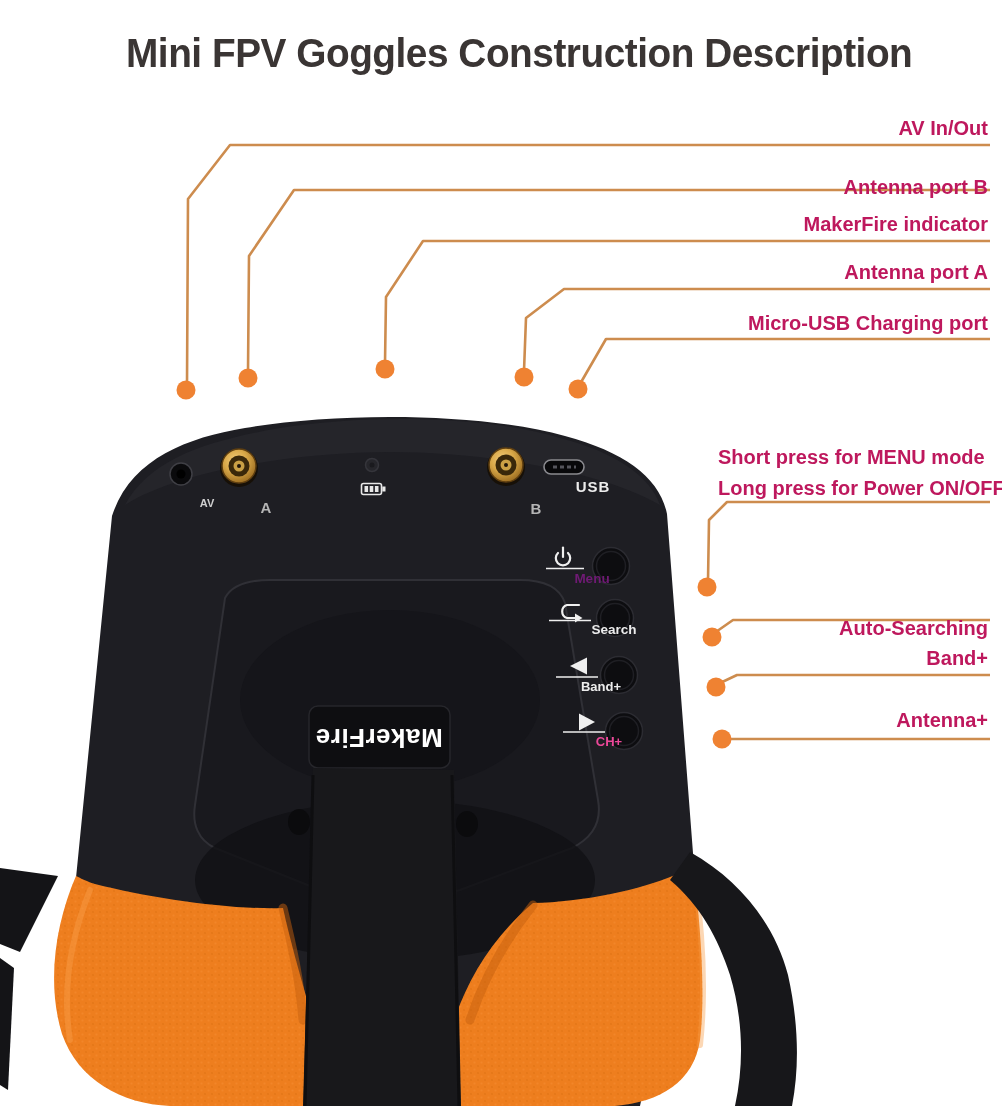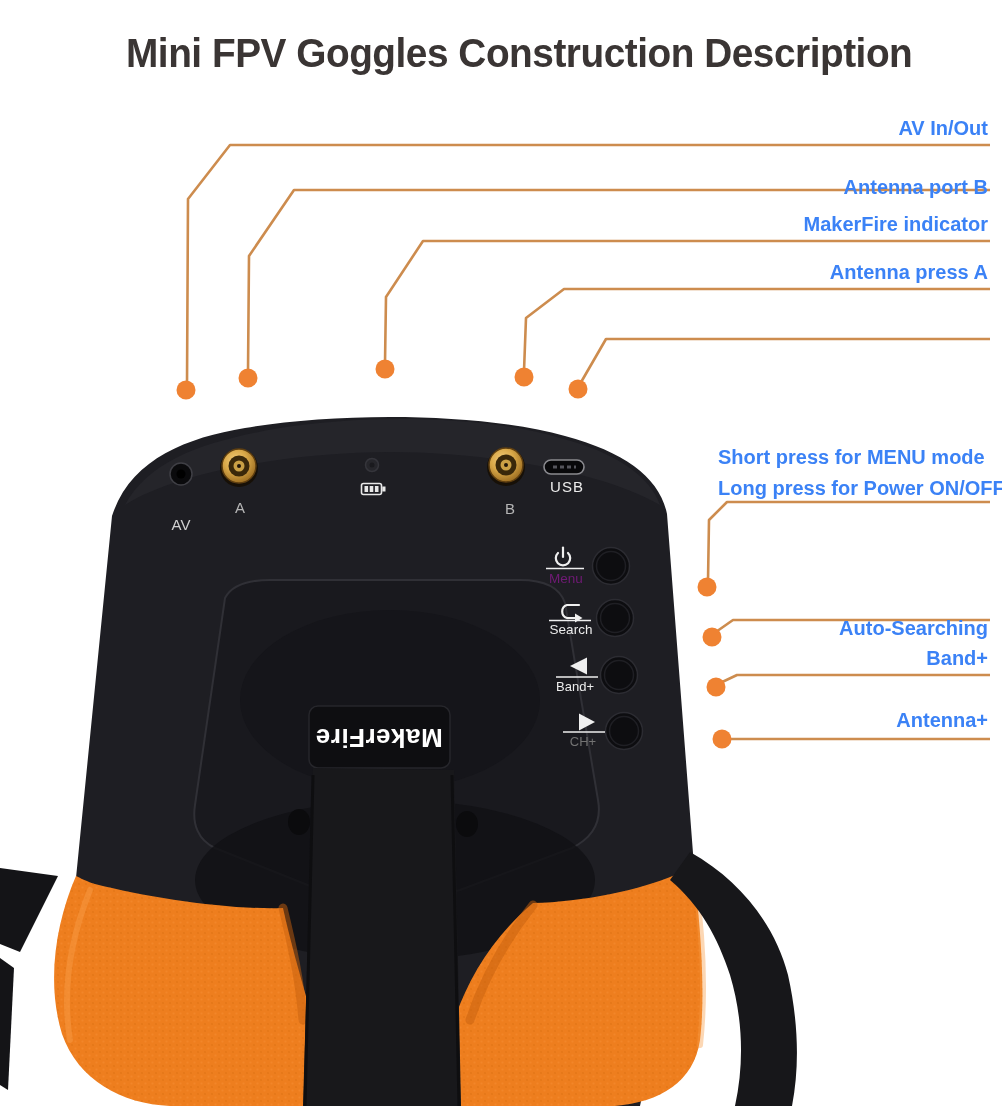--- a/index.html
+++ b/index.html
@@ -8,27 +8,28 @@
     background:#ffffff;font-family:"Liberation Sans",sans-serif;
   }
   .stage svg{position:absolute;left:0;top:0;}
   .title{
     position:absolute;left:126px;top:4px;white-space:nowrap;
     font-size:40px;font-weight:bold;color:#3a3534;letter-spacing:-0.5px;
     transform:scaleX(0.97);transform-origin:left top;
   }
   .callout{
     position:absolute;white-space:nowrap;font-weight:bold;
-    font-size:20px;color:#3b82f6;
+    font-size:20px;color:#be185d;
   }
   .callout.right-anchor{right:14px;text-align:right;}
   .callout.two-line{left:718px;line-height:31px;text-align:left;}
   .dev-label{
     position:absolute;transform:translate(-50%,-50%);white-space:nowrap;
-    font-weight:normal;
+    font-weight:bold;
+    margin-left:26px;
   }
   .brand-label{
     position:absolute;transform:translate(-50%,-50%) rotate(180deg);
     white-space:nowrap;font-weight:bold;font-size:26px;color:#ffffff;
     letter-spacing:0.5px;
   }
 </style>
 </head>
 <body>
 
@@ -189,34 +190,35 @@
       <circle cx="716" cy="687" r="9.5"></circle>
       <circle cx="722" cy="739" r="9.5"></circle>
     </g>
   </svg>
 
   <h1 class="title">Mini FPV Goggles Construction Description</h1>
 
   <div class="callout right-anchor" style="top:117px">AV In/Out</div>
   <div class="callout right-anchor" style="top:176px">Antenna port B</div>
   <div class="callout right-anchor" style="top:213px">MakerFire indicator</div>
-  <div class="callout right-anchor" style="top:261px">Antenna press A</div>
+  <div class="callout right-anchor" style="top:261px">Antenna port A</div>
+  <div class="callout right-anchor" style="top:312px">Micro-USB Charging port</div>
 
   <div class="callout two-line" style="top:442px">
     <div>Short press for MENU mode</div>
     <div>Long press for Power ON/OFF</div>
   </div>
   <div class="callout right-anchor" style="top:617px">Auto-Searching</div>
   <div class="callout right-anchor" style="top:647px">Band+</div>
   <div class="callout right-anchor" style="top:709px">Antenna+</div>
 
-  <span class="dev-label" style="left:181px;top:524px;font-size:15px;color:#d0d0d0">AV</span>
+  <span class="dev-label" style="left:181px;top:503px;font-size:11px;color:#d0d0d0">AV</span>
   <span class="dev-label" style="left:240px;top:507px;font-size:15px;color:#b5b5b5">A</span>
   <span class="dev-label" style="left:510px;top:508px;font-size:15px;color:#b5b5b5">B</span>
   <span class="dev-label" style="left:567px;top:486px;font-size:15px;color:#ececec;letter-spacing:1px">USB</span>
 
   <span class="dev-label" style="left:566px;top:578px;font-size:13.5px;color:#701a75">Menu</span>
-  <span class="dev-label" style="left:571px;top:629px;font-size:13.5px;color:#ececec">Search</span>
+  <span class="dev-label" style="left:588px;top:629px;font-size:13.5px;color:#ececec">Search</span>
   <span class="dev-label" style="left:575px;top:686px;font-size:13px;color:#ececec">Band+</span>
-  <span class="dev-label" style="left:583px;top:741px;font-size:13px;color:#737373">CH+</span>
+  <span class="dev-label" style="left:583px;top:741px;font-size:13px;color:#ec4899">CH+</span>
 
   <span class="brand-label" style="left:379px;top:737px">MakerFire</span>
 </div>
 
 </body></html>

